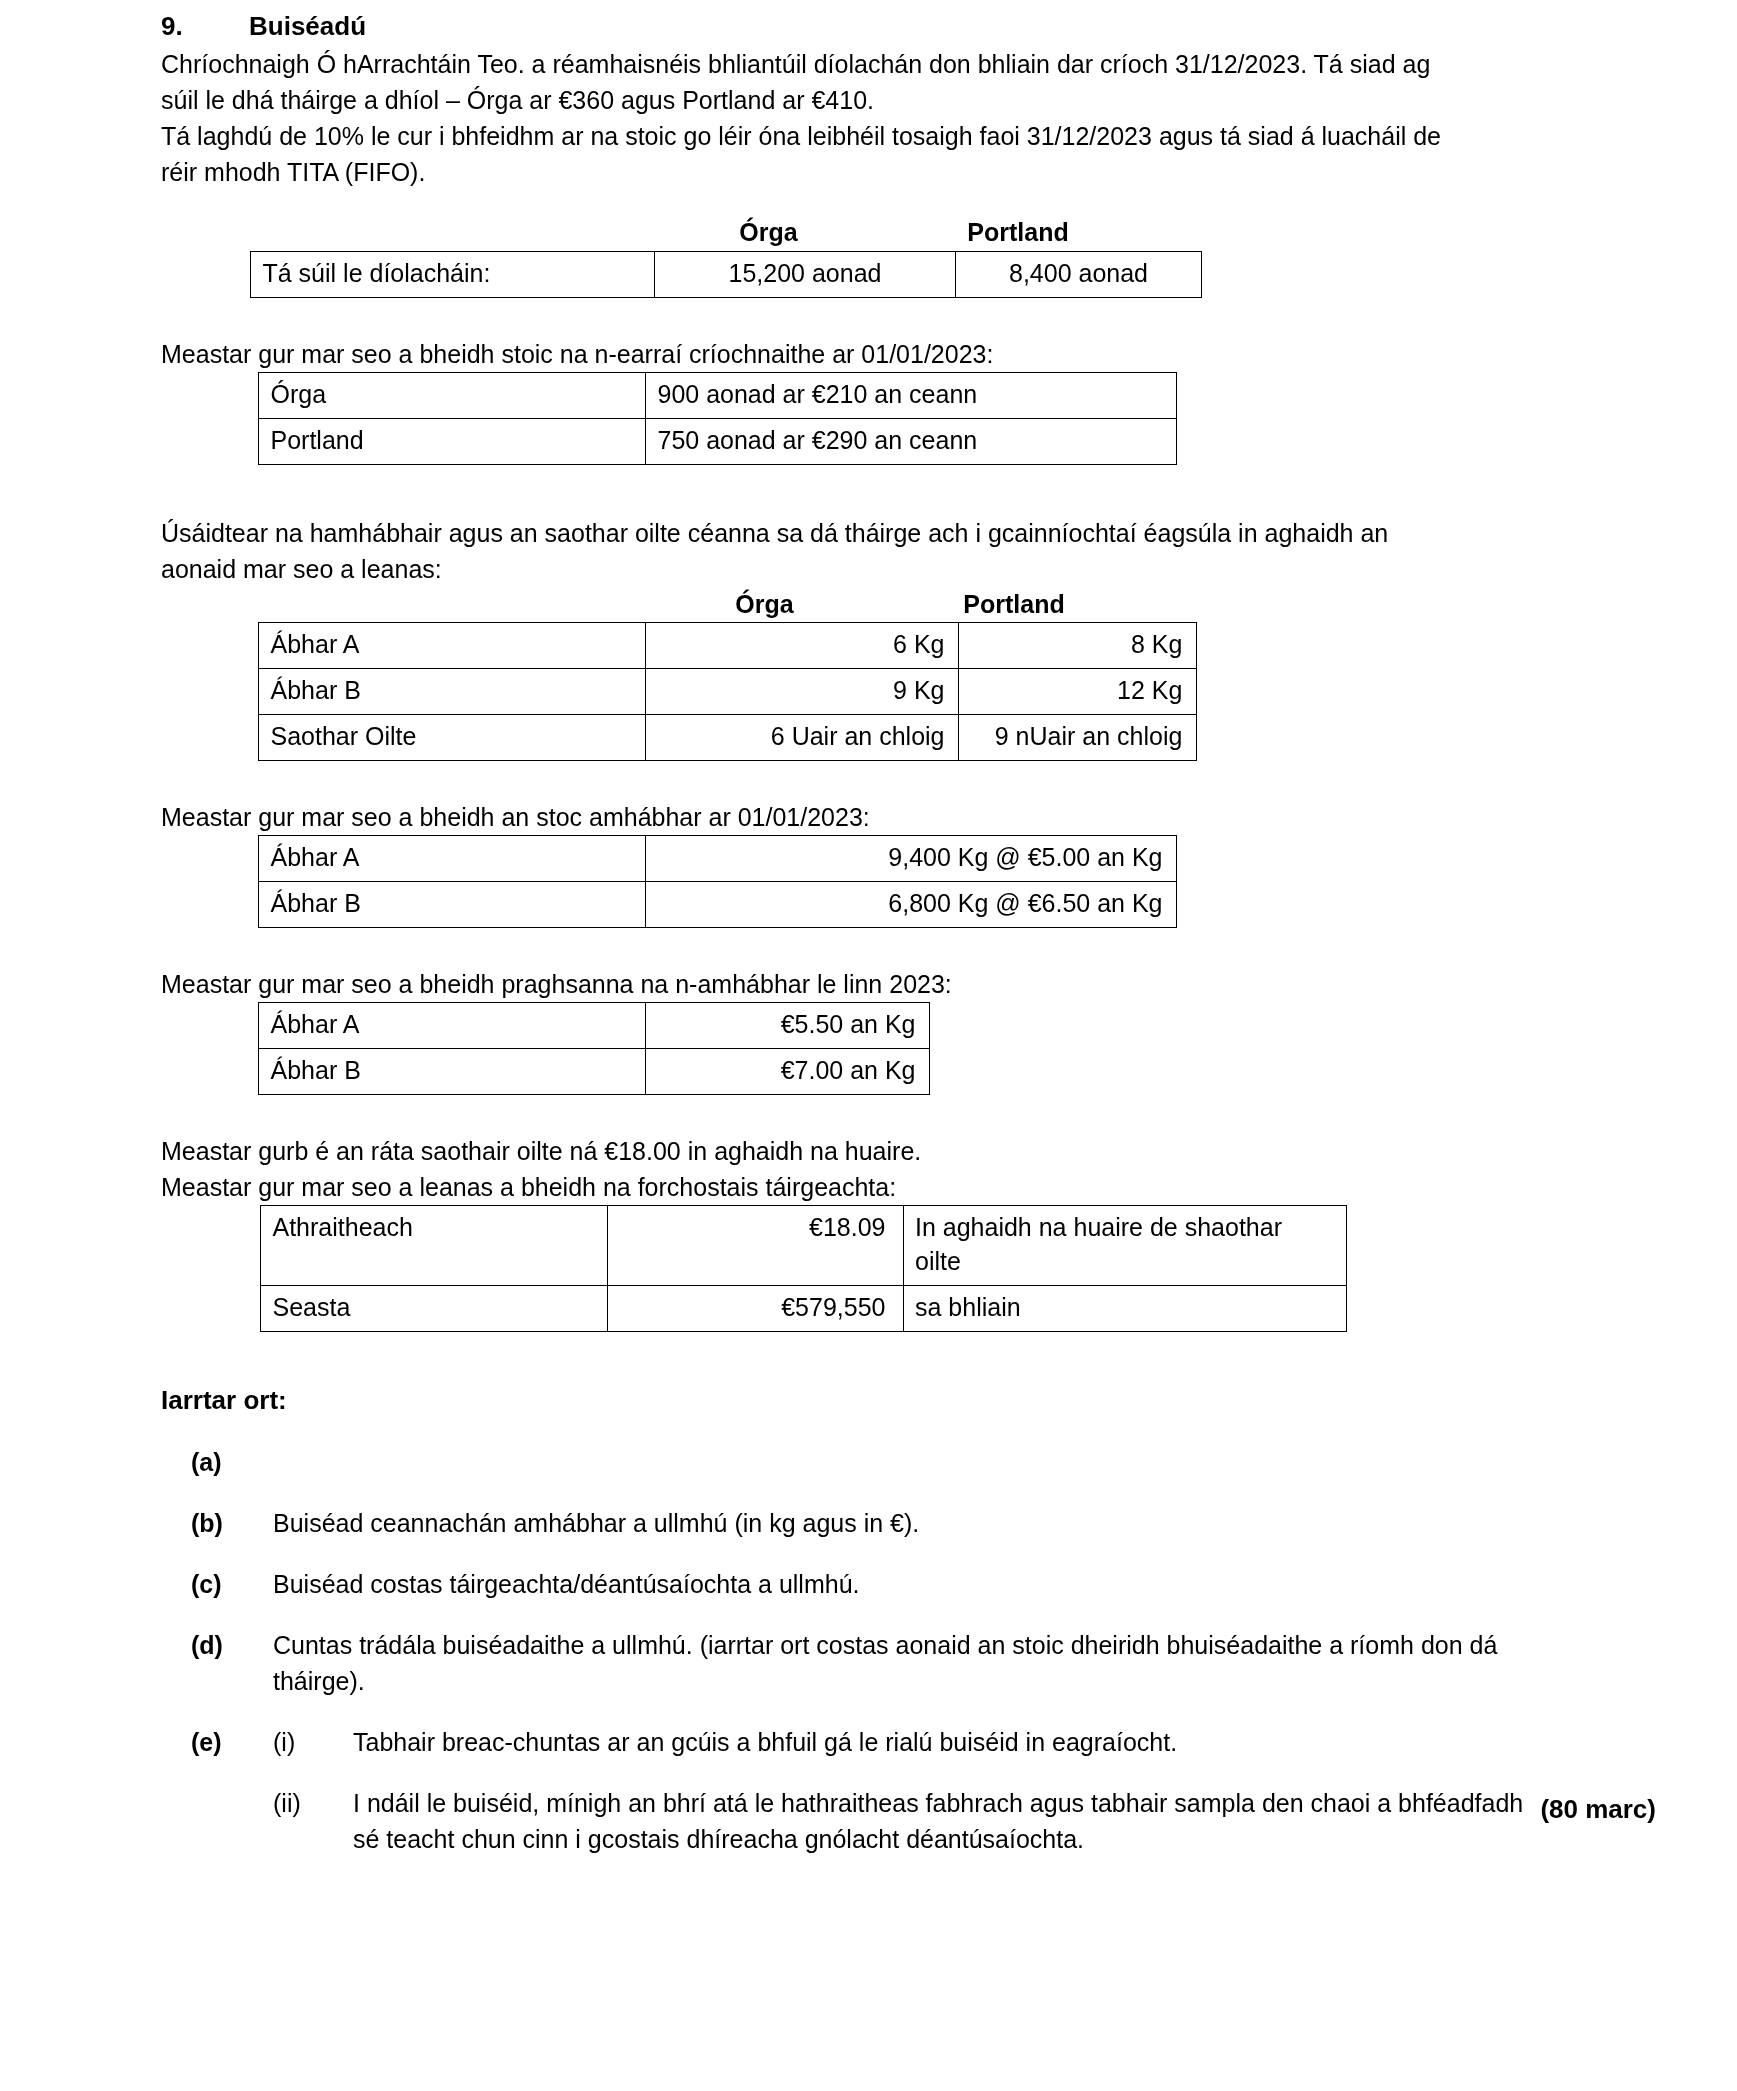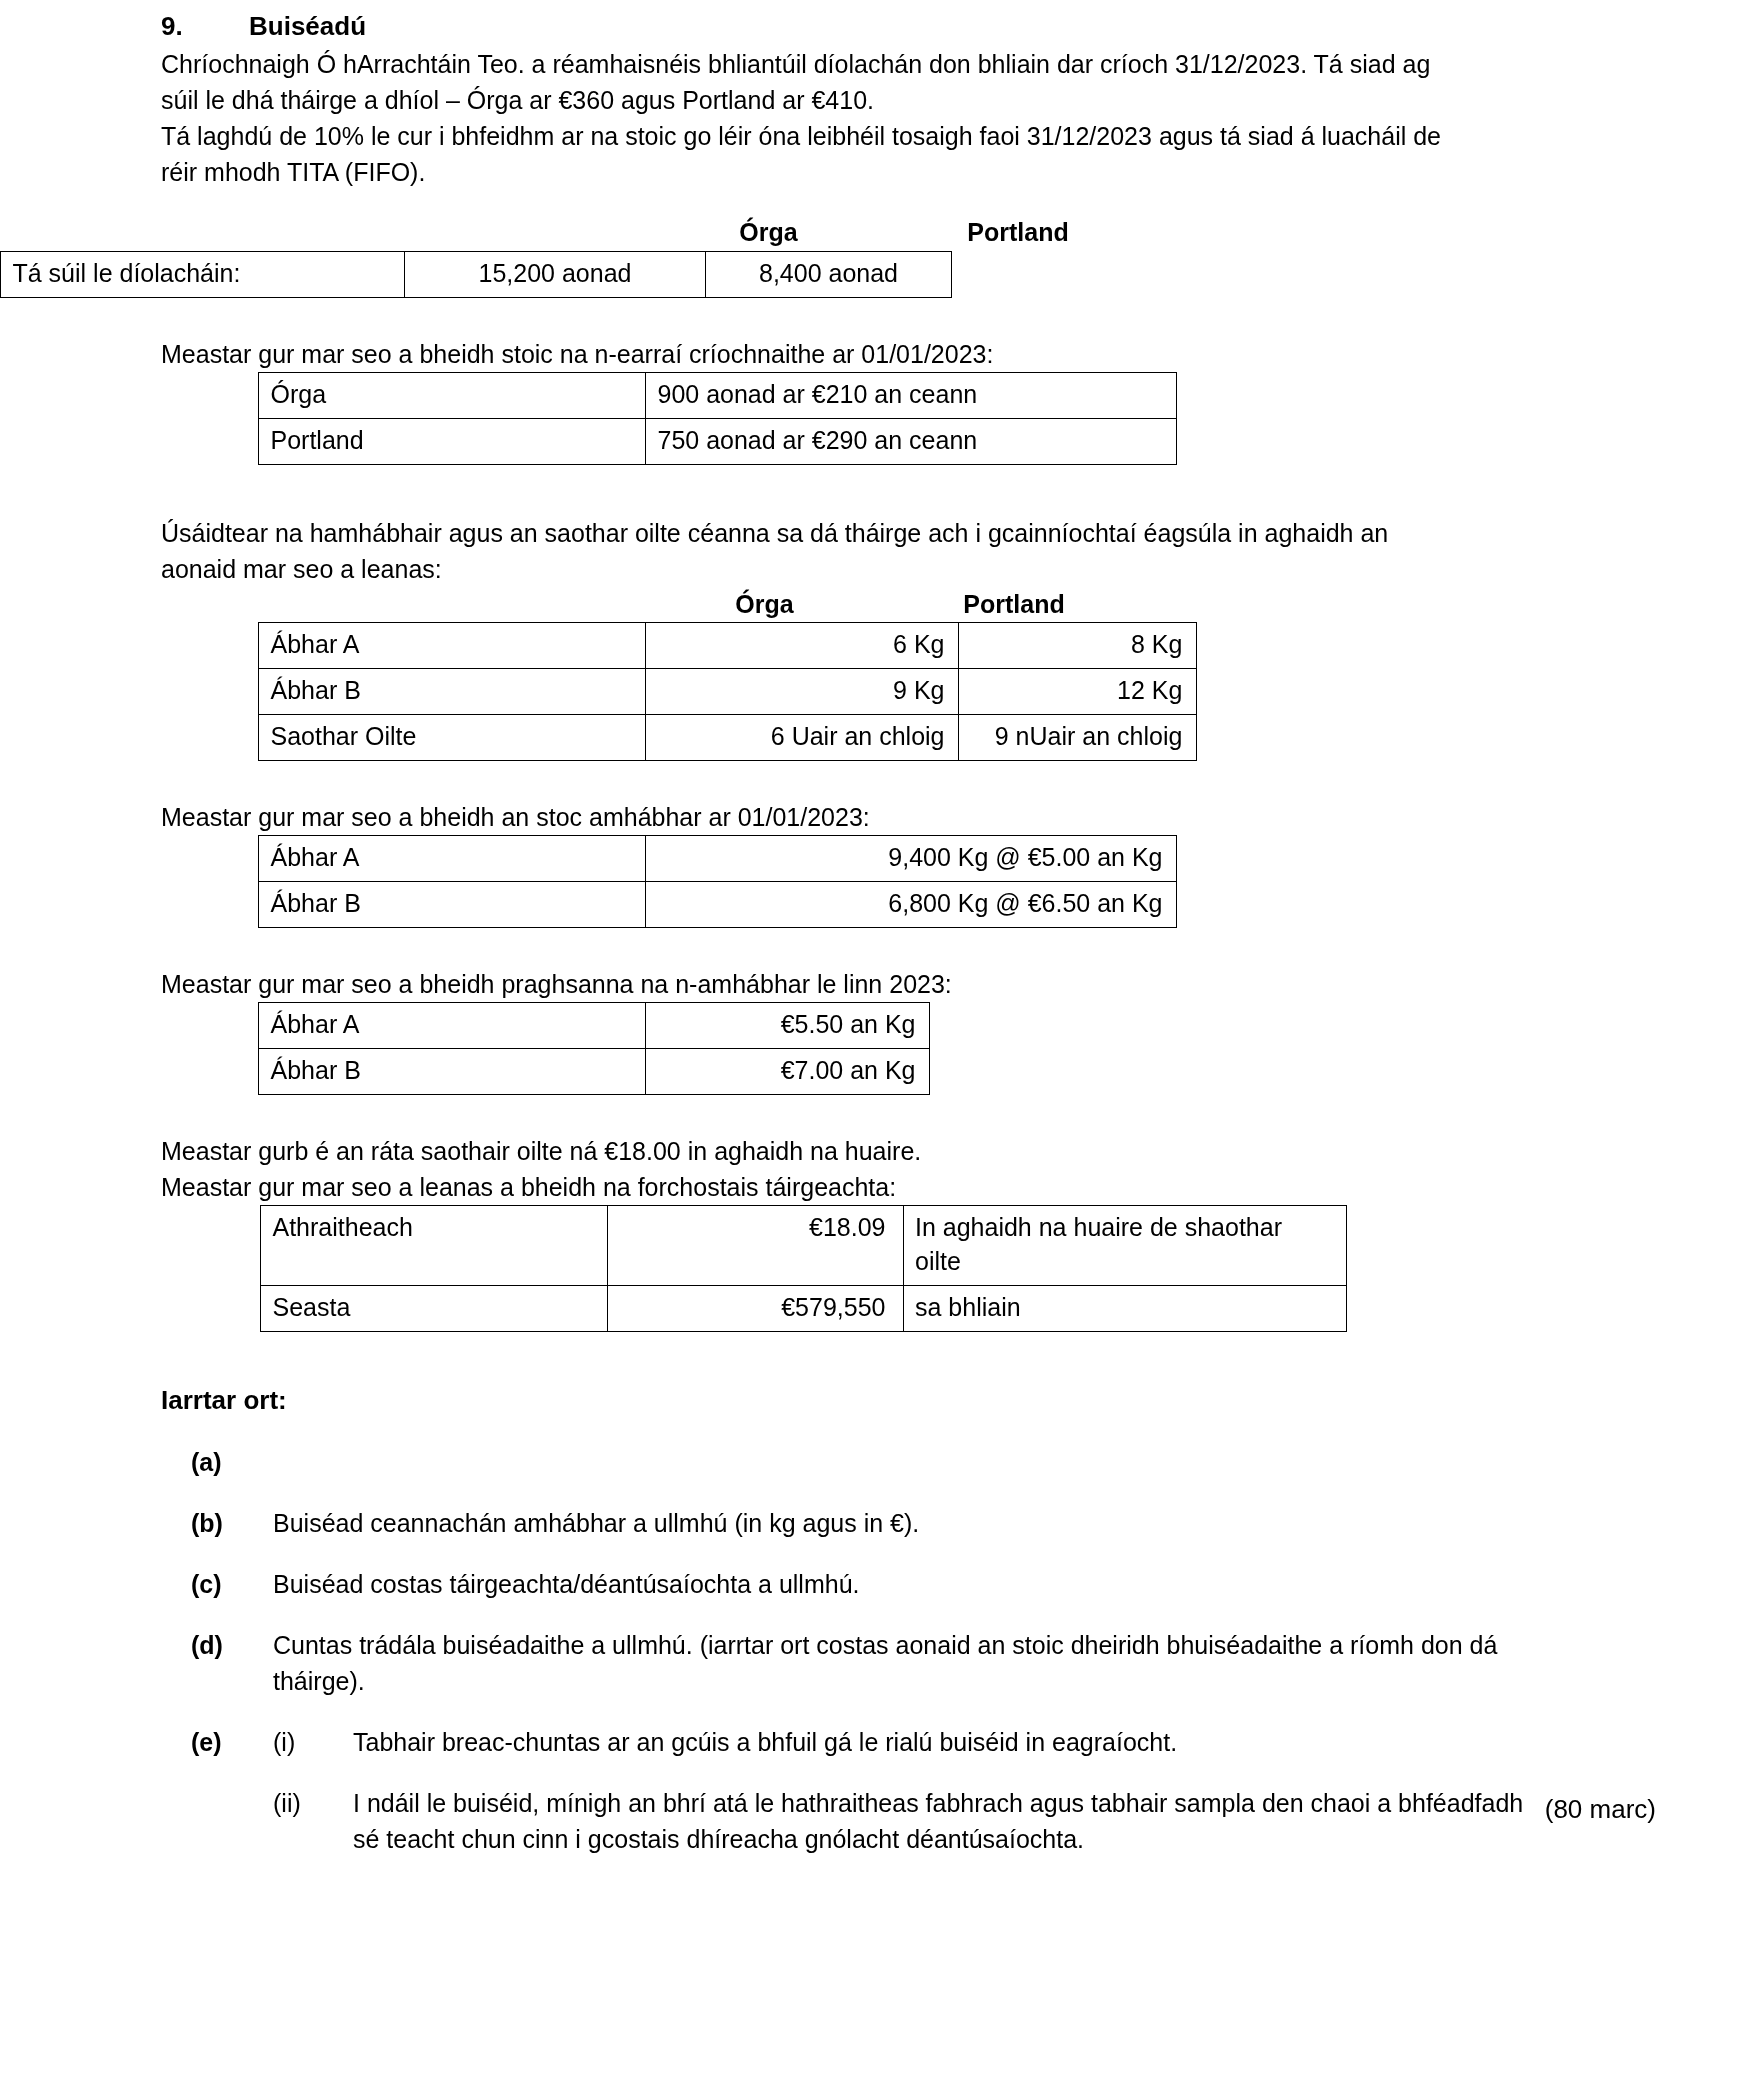--- a/index.html
+++ b/index.html
@@ -57,21 +57,21 @@
     vertical-align: top;
     line-height: 1.34;
   }
   .hdr-row {
     display: flex;
     font-weight: bold;
     font-size: 25px;
   }
 
   
-  .wrap-sales { }
+  .wrap-sales { margin-left: 250px; }
   .hdr-sales { margin-left: 250px; }
   .hdr-sales .h1 { width: 380px; }
   .hdr-sales .h2 { width: 277px; text-align: center; }
   .hdr-sales .h3 { width: 222px; text-align: center; }
   table.t-sales td.c1 { width: 380px; }
   table.t-sales td.c2 { width: 277px; text-align: center; }
   table.t-sales td.c3 { width: 222px; text-align: center; }
 
   
   .wrap-fg { margin-left: 258px; }
@@ -138,21 +138,21 @@
   .sub-item .rom {
     width: 80px;
     flex: 0 0 80px;
   }
   .sub-item .body { max-width: 1185px; }
 
   .marks {
     position: absolute;
     right: 82px;
     bottom: 29px;
-    font-weight: normal;
+    font-weight: bold;
     font-size: 26px;
   }
 </style>
 </head>
 <body>
 
 <div class="page">
 
   <div class="q-head">
     <span class="q-num">9.</span>

